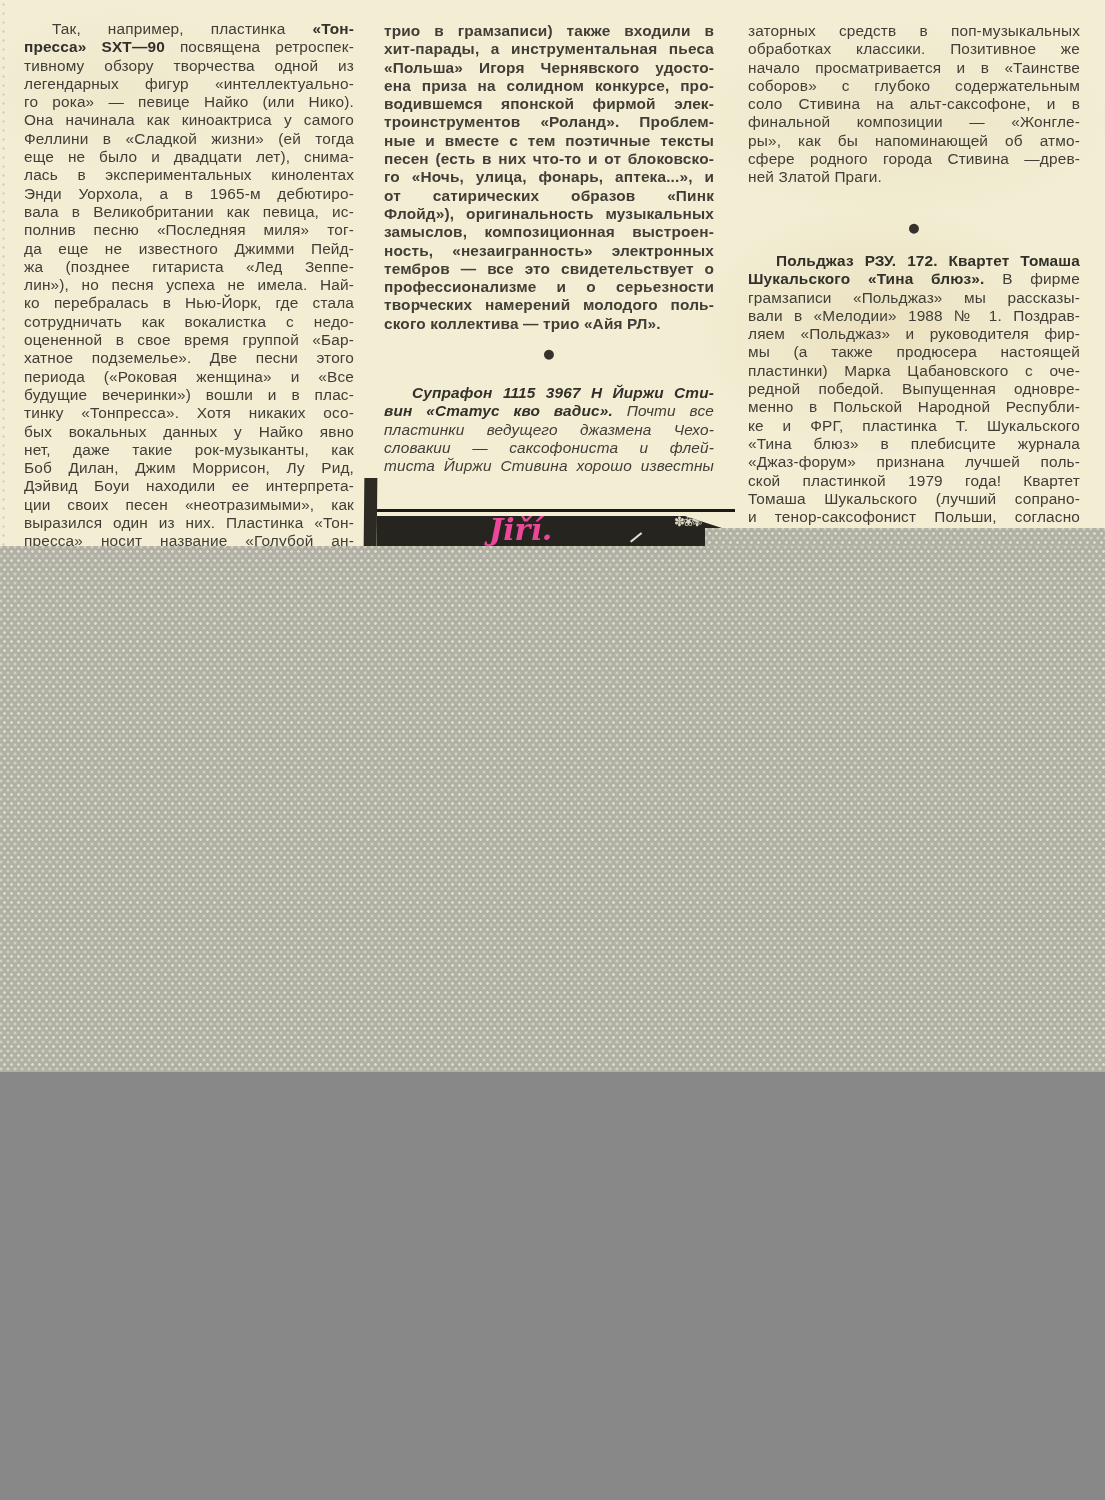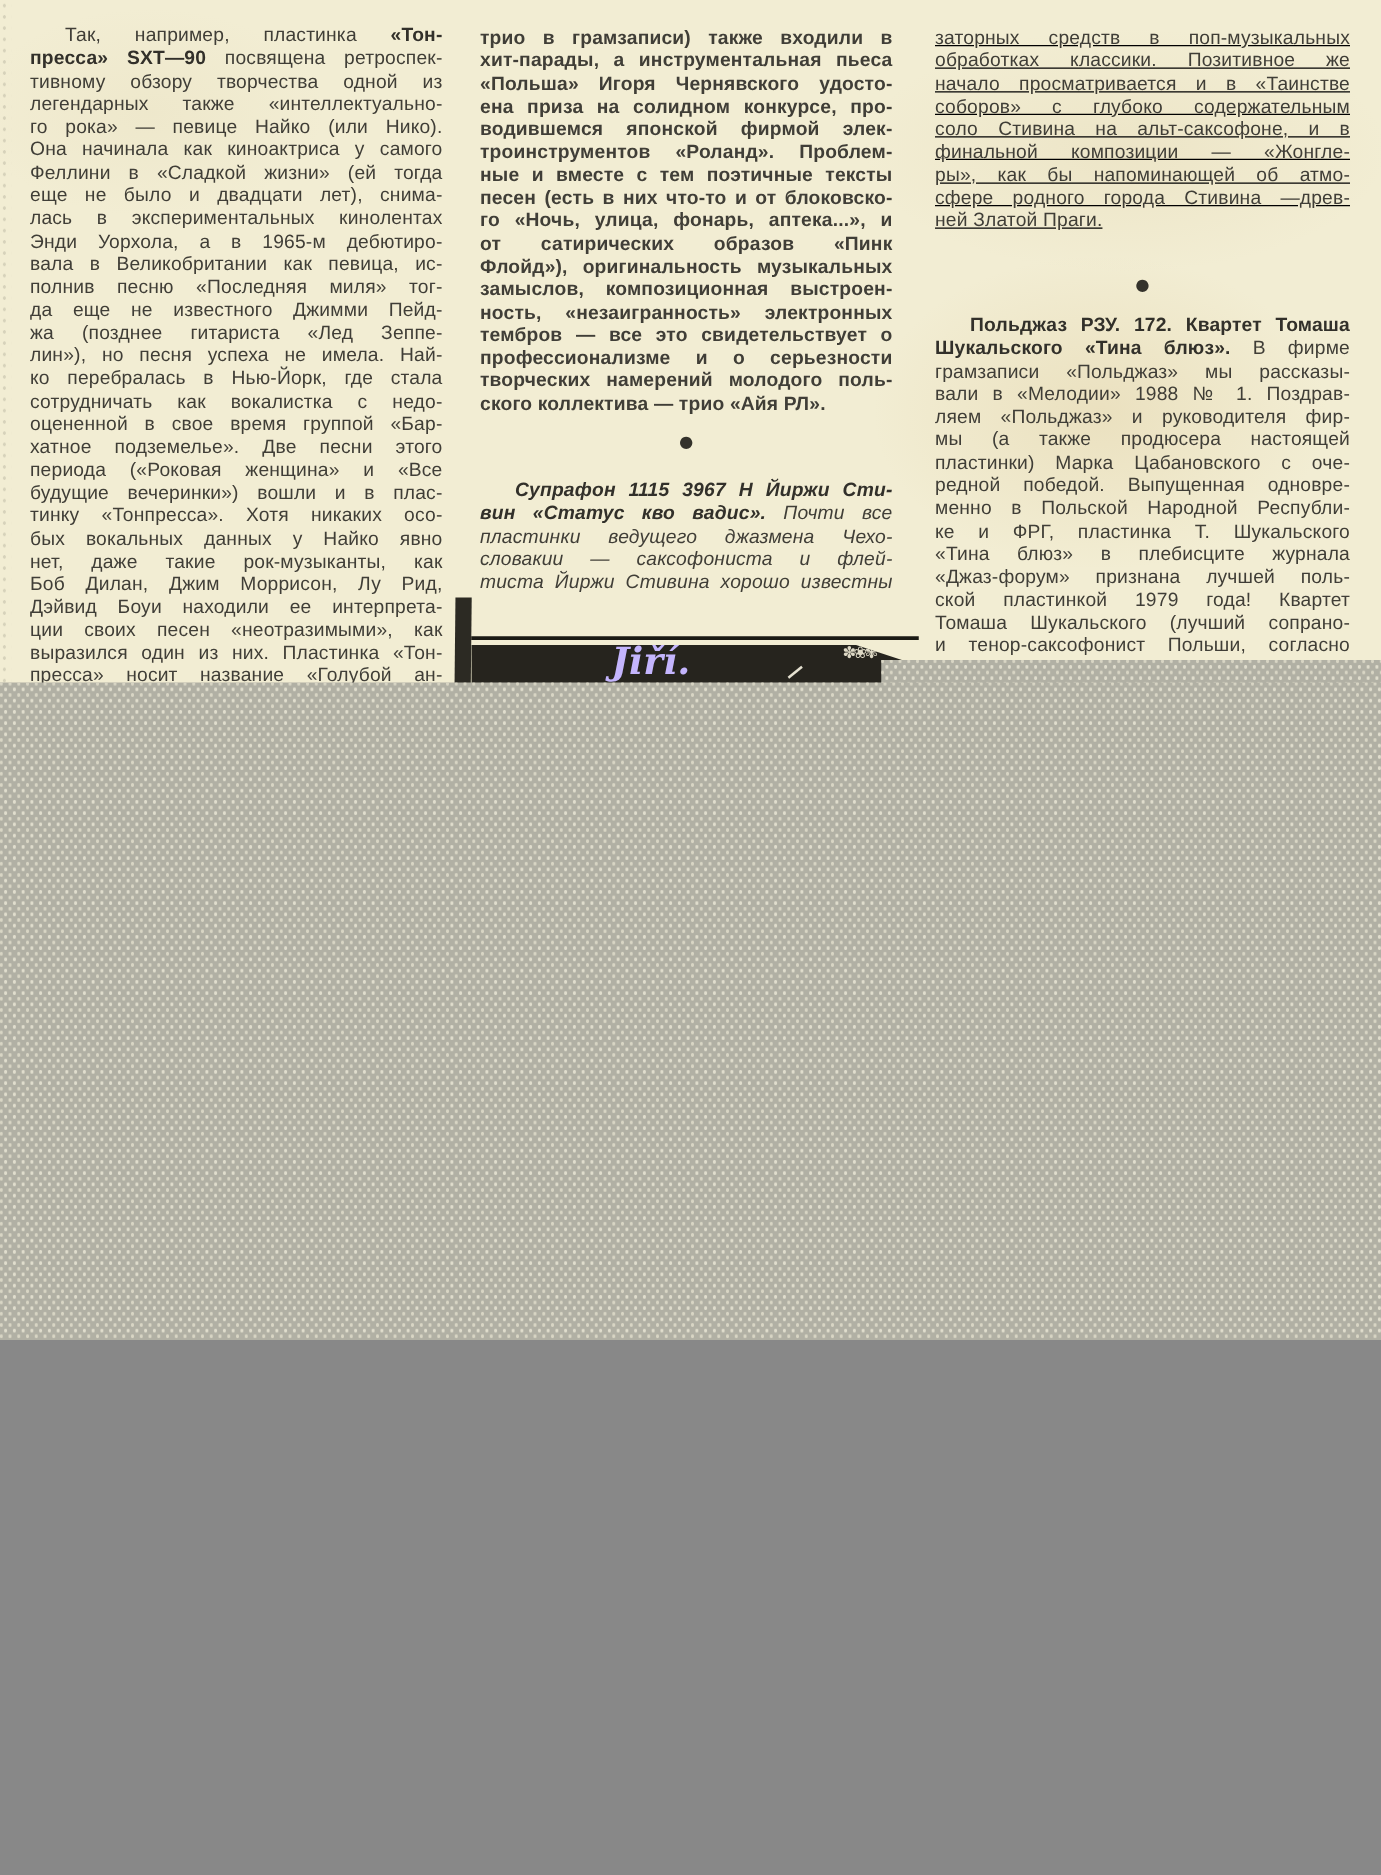--- a/index.html
+++ b/index.html
@@ -22,21 +22,21 @@
   .ln.end{text-align-last:left;}
   .sep{position:absolute;text-align:center;}
   .sep .dot{font-size:23px;line-height:16px;color:#34322b;}
   
   #photo-spine{position:absolute;left:364px;top:478px;width:13px;height:70px;background:#2c2a23;transform:rotate(.6deg);}
   #photo-rule{position:absolute;left:377px;top:509px;width:358px;height:3px;background:#1b1a14;}
   #photo-black{
     position:absolute;left:377px;top:516px;width:358px;height:34px;background:#26241e;
     clip-path:polygon(0 0,86% 0,100% 48%,100% 100%,0 100%);
   }
-  .photo-logo{position:absolute;left:112px;top:-4px;font:italic bold 30px "DejaVu Serif",serif;color:#c4b5fd;}
+  .photo-logo{position:absolute;left:112px;top:-4px;font:italic bold 30px "DejaVu Serif",serif;color:#ec4899;}
   .photo-stroke{position:absolute;left:250px;top:8px;font:italic bold 24px "DejaVu Serif",serif;color:#e6e2d2;}
   .photo-ornament{position:absolute;left:297px;top:-2px;font-size:13px;letter-spacing:-2px;color:#ddd8c5;}
   
   .censor{
     position:absolute;
     background-color:#b1b0a4;
     background-image:
       radial-gradient(#e0ddcd 1px, rgba(224,221,205,0) 1.4px),
       radial-gradient(#d8d5c4 1px, rgba(216,213,196,0) 1.4px);
     background-size:7px 9px,7px 9px;
@@ -53,21 +53,21 @@
 <body>
 
 <div id="page">
 
   <div id="scan-edge"></div>
 
   <div class="col" style="left:24px;top:20px;width:330px;">
       <div class="ln ind"><span>Так, например, пластинка </span><b>«Тон-</b></div>
       <div class="ln"><b>пресса» SXT—90 </b><span>посвящена ретроспек-</span></div>
       <div class="ln"><span>тивному обзору творчества одной из</span></div>
-      <div class="ln"><span>легендарных также «интеллектуально-</span></div>
+      <div class="ln"><span>легендарных фигур «интеллектуально-</span></div>
       <div class="ln"><span>го рока» — певице Найко (или Нико).</span></div>
       <div class="ln"><span>Она начинала как киноактриса у самого</span></div>
       <div class="ln"><span>Феллини в «Сладкой жизни» (ей тогда</span></div>
       <div class="ln"><span>еще не было и двадцати лет), снима-</span></div>
       <div class="ln"><span>лась в экспериментальных кинолентах</span></div>
       <div class="ln"><span>Энди Уорхола, а в 1965-м дебютиро-</span></div>
       <div class="ln"><span>вала в Великобритании как певица, ис-</span></div>
       <div class="ln"><span>полнив песню «Последняя миля» тог-</span></div>
       <div class="ln"><span>да еще не известного Джимми Пейд-</span></div>
       <div class="ln"><span>жа (позднее гитариста «Лед Зеппе-</span></div>
@@ -113,21 +113,21 @@
   </div>
 
   <div class="col" style="left:384px;top:384px;width:330px;font-style:italic;">
       <div class="ln ind"><b>Супрафон 1115 3967 Н Йиржи Сти-</b></div>
       <div class="ln"><b>вин «Статус кво вадис». </b><span>Почти все</span></div>
       <div class="ln"><span>пластинки ведущего джазмена Чехо-</span></div>
       <div class="ln"><span>словакии — саксофониста и флей-</span></div>
       <div class="ln"><span>тиста Йиржи Стивина хорошо известны</span></div>
     </div>
 
-  <div class="col" style="left:748px;top:22px;width:332px;text-decoration:underline;">
+  <div class="col" style="left:748px;top:22px;width:332px;">
       <div class="ln"><span>заторных средств в поп-музыкальных</span></div>
       <div class="ln"><span>обработках классики. Позитивное же</span></div>
       <div class="ln"><span>начало просматривается и в «Таинстве</span></div>
       <div class="ln"><span>соборов» с глубоко содержательным</span></div>
       <div class="ln"><span>соло Стивина на альт-саксофоне, и в</span></div>
       <div class="ln"><span>финальной композиции — «Жонгле-</span></div>
       <div class="ln"><span>ры», как бы напоминающей об атмо-</span></div>
       <div class="ln"><span>сфере родного города Стивина —древ-</span></div>
       <div class="ln end"><span>ней Златой Праги.</span></div>
     </div>

